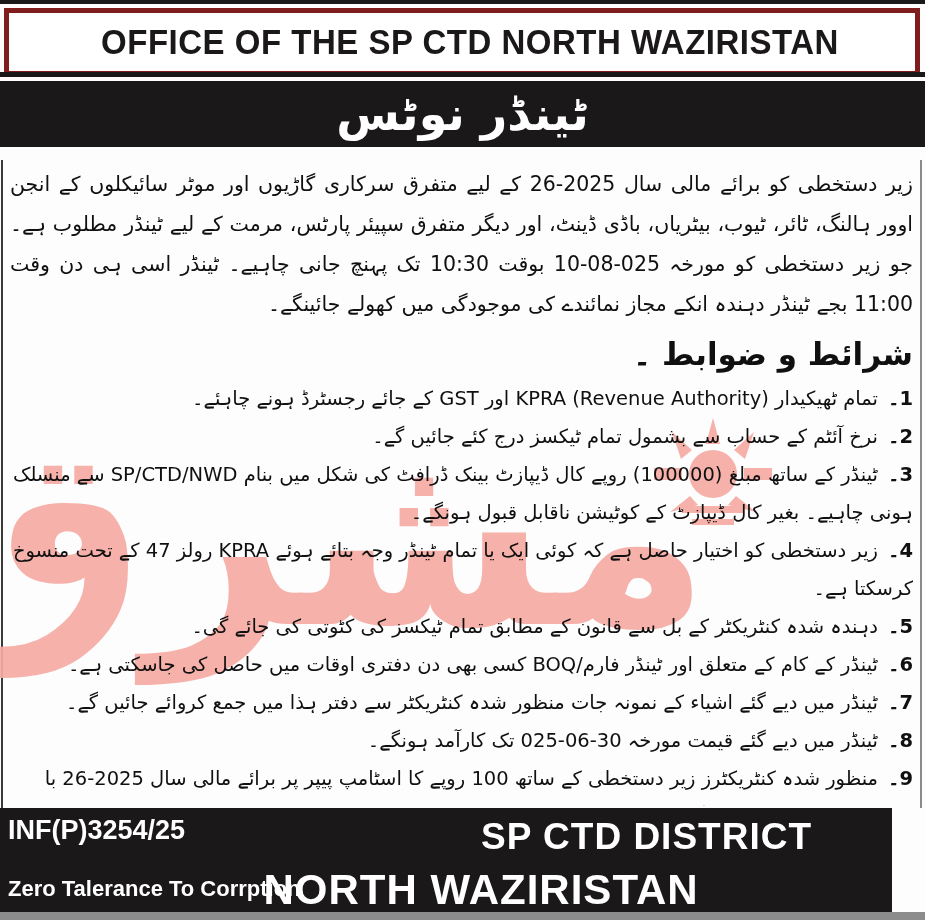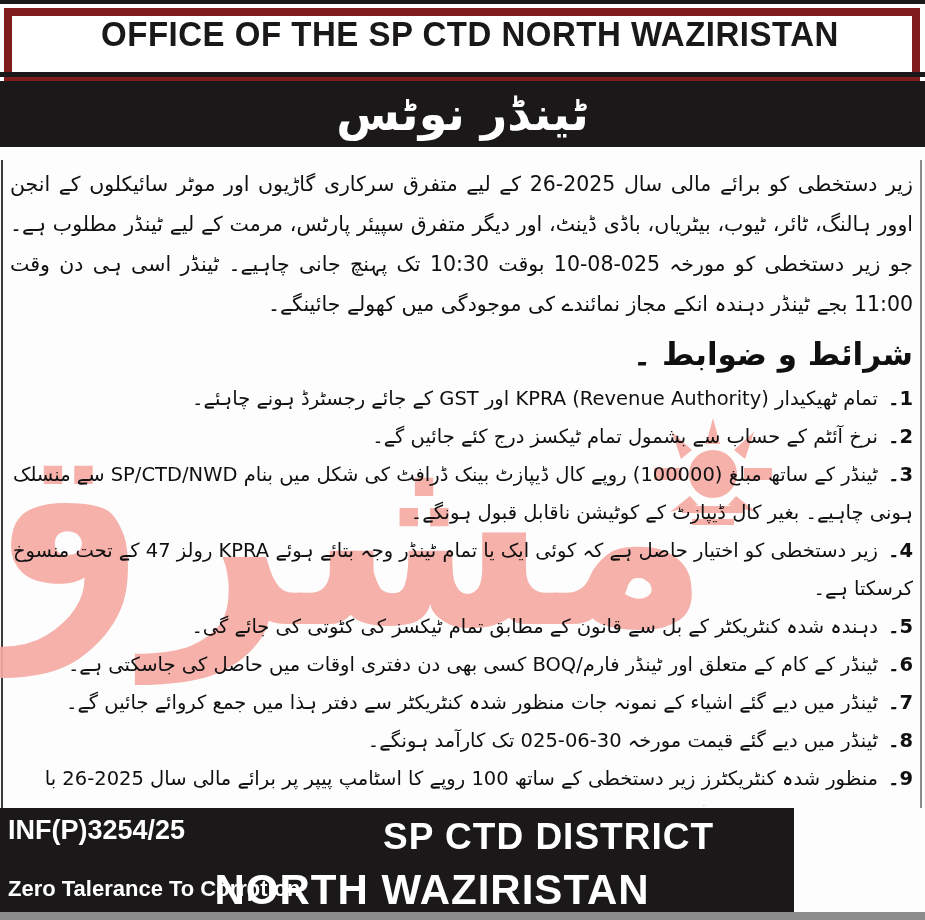--- a/index.html
+++ b/index.html
@@ -9,22 +9,22 @@
     font-family:"DejaVu Sans", sans-serif;
   }
   .page{
     position:relative;width:925px;height:920px;
     background:#fdfdfd;overflow:hidden;
   }
   
   .top-bar{position:absolute;top:0;left:0;width:925px;height:4px;background:#1b181a;}
   .office-box{
     position:absolute;top:8px;left:4px;right:5px;height:58px;
-    background:#ffffff;border:8px solid #7f1d1d;
-    display:flex;justify-content:center;padding-left:16px;
+    background:#ffffff;border:5px solid #7f1d1d;
+    display:flex;align-items:center;justify-content:center;padding-left:16px;
   }
   .office-box span{
     font-family:"Liberation Sans", sans-serif;
     font-weight:bold;font-size:33px;color:#1b181a;letter-spacing:.5px;
     transform:scaleY(1.05);white-space:nowrap;
   }
   .sep-bar{position:absolute;top:72px;left:0;width:925px;height:5px;background:#1b181a;}
   .urdu-band{
     position:absolute;top:81px;left:0;width:925px;height:66px;background:#1b181a;
     display:flex;align-items:center;justify-content:center;
@@ -58,21 +58,21 @@
   }
   .watermark-text{
     position:absolute;top:0;left:0;width:690px;
     direction:rtl;text-align:center;
     font-size:250px;line-height:300px;font-weight:bold;
     color:#f5aba3;opacity:.92;
   }
   .sun{position:absolute;left:628px;top:28px;}
   
   .footer{
-    position:absolute;top:808px;left:0;width:794px;height:104px;
+    position:absolute;top:808px;left:0;width:892px;height:104px;
     background:#1b181a;color:#ffffff;
     font-family:"Liberation Sans", sans-serif;z-index:3;
   }
   .ref-no{position:absolute;top:7px;left:8px;font-size:27px;font-weight:bold;}
   .district-1{
     position:absolute;top:8px;left:150px;right:80px;text-align:right;
     font-size:37px;font-weight:bold;letter-spacing:1px;
   }
   .district-2{
     position:absolute;top:58px;left:150px;right:80px;text-align:center;

